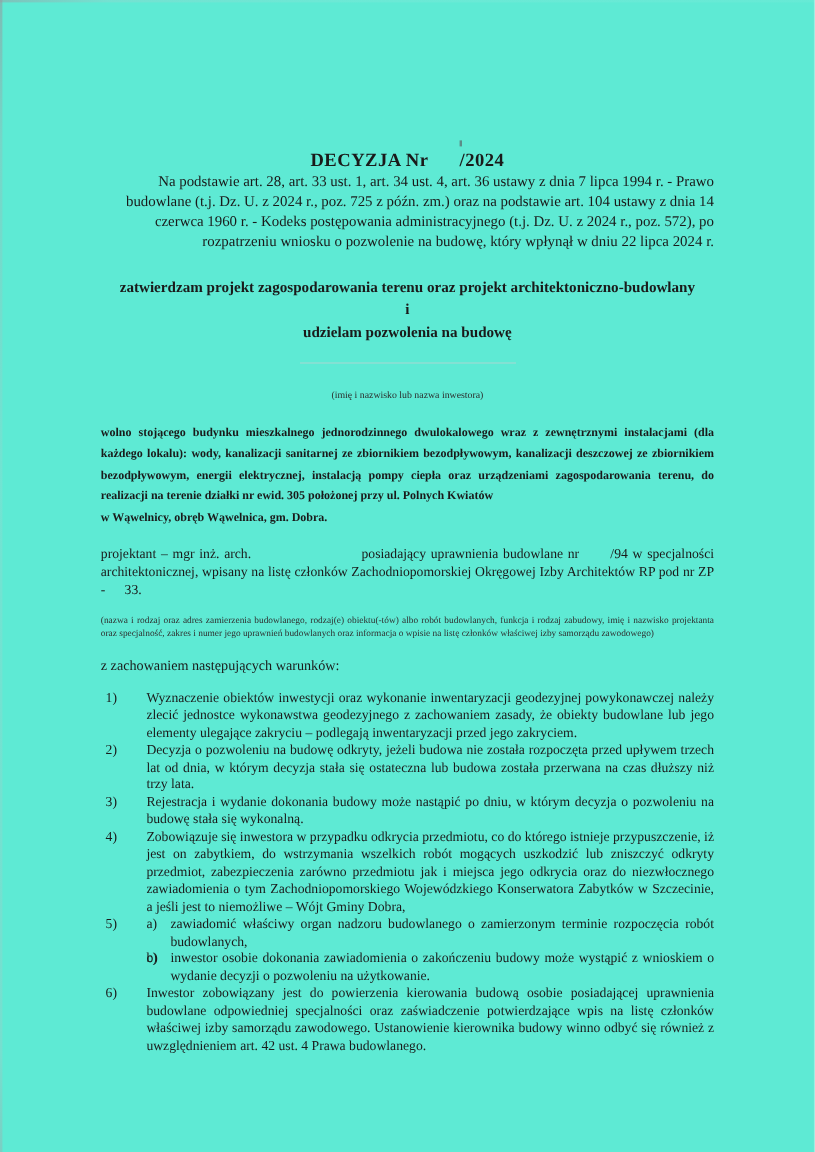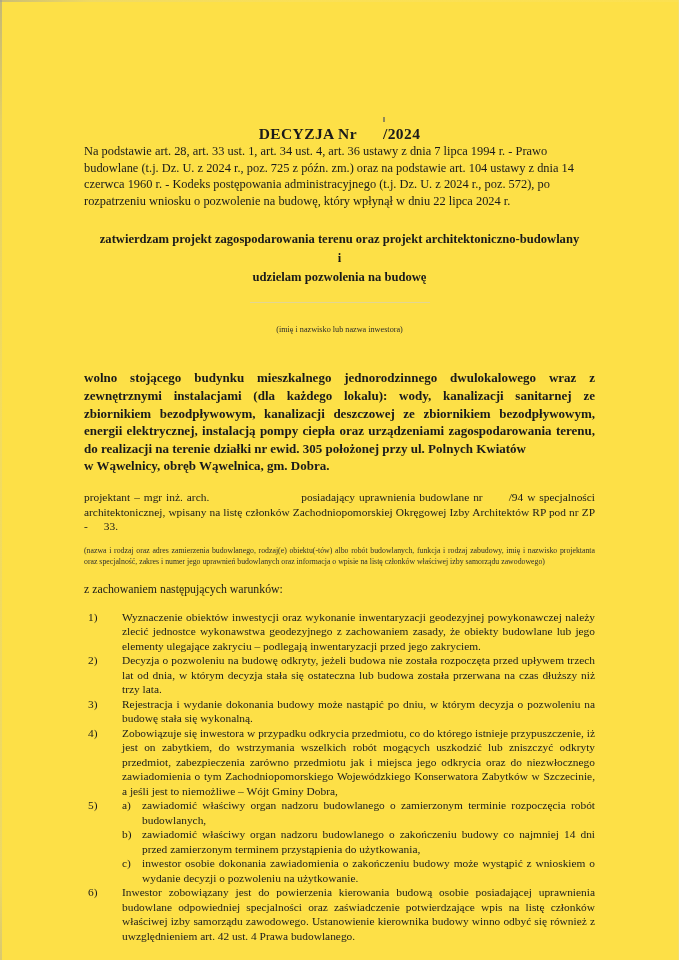--- a/index.html
+++ b/index.html
@@ -5,21 +5,21 @@
 <style>
   html, body {
     margin: 0;
     padding: 0;
     background: #ffffff;
   }
   .page {
     position: relative;
     width: 679px;
     height: 960px;
-    background: #fde047;
+    background: #5eead4;
     overflow: hidden;
     font-family: "Liberation Serif", "DejaVu Serif", serif;
     color: #1a1a1a;
     box-sizing: border-box;
   }
   
   .scan-edge-left {
     position: absolute;
     left: 0; top: 0;
     width: 2px; height: 960px;
@@ -73,21 +73,21 @@
     width: 2px;
     height: 5px;
     background: rgba(90,90,95,0.65);
   }
 
   
   p.para {
     font-size: 12.4px;
     line-height: 16.6px;
     margin: 0;
-    text-align: left;
+    text-align: right;
   }
   .para-basis {
     margin-top: 17px;
   }
 
   .bold-center {
     text-align: center;
     font-weight: bold;
     font-size: 12.6px;
     line-height: 18px;
@@ -111,23 +111,23 @@
     top: 16px;
     left: 50%;
     transform: translateX(-50%);
     width: 180px;
     height: 1px;
     background: rgba(205,205,210,0.55);
   }
 
   
   .desc-bold {
-    margin-top: 34px;
+    margin-top: 17px;
     font-weight: bold;
-    font-size: 13px;
+    font-size: 10px;
     line-height: 17.6px;
     text-align: justify;
     text-justify: inter-word;
   }
   .desc-bold .lastline { display: block; }
 
   
   .projektant {
     margin-top: 15px;
     font-size: 11.4px;
@@ -255,21 +255,21 @@
           <span class="itemtext">Rejestracja i wydanie dokonania budowy może nastąpić po dniu, w którym decyzja o pozwoleniu na budowę stała się wykonalną.</span>
         </li>
         <li>
           <span class="marker">4)</span>
           <span class="itemtext">Zobowiązuje się inwestora w przypadku odkrycia przedmiotu, co do którego istnieje przypuszczenie, iż jest on zabytkiem, do wstrzymania wszelkich robót mogących uszkodzić lub zniszczyć odkryty przedmiot, zabezpieczenia zarówno przedmiotu jak i miejsca jego odkrycia oraz do niezwłocznego zawiadomienia o tym Zachodniopomorskiego Wojewódzkiego Konserwatora Zabytków w Szczecinie, a jeśli jest to niemożliwe – Wójt Gminy Dobra,</span>
         </li>
         <li>
           <span class="marker">5)</span>
           <ol class="subitems">
             <li><span class="submarker">a)</span><span>zawiadomić właściwy organ nadzoru budowlanego o zamierzonym terminie rozpoczęcia robót budowlanych,</span></li>
-            <li><span class="submarker">b)</span><span>zawiadomić właściwy organ nadzoru budowlanego o zakończeniu budowy co najmniej 14 dni przed zamierzonym terminem przystąpienia do użytkowania,</span></li>
+            <li><span class="submarker">b)</span></li>
             <li><span class="submarker">c)</span><span>inwestor osobie dokonania zawiadomienia o zakończeniu budowy może wystąpić z wnioskiem o wydanie decyzji o pozwoleniu na użytkowanie.</span></li>
           </ol>
         </li>
         <li>
           <span class="marker">6)</span>
           <span class="itemtext">Inwestor zobowiązany jest do powierzenia kierowania budową osobie posiadającej uprawnienia budowlane odpowiedniej specjalności oraz zaświadczenie potwierdzające wpis na listę członków właściwej izby samorządu zawodowego. Ustanowienie kierownika budowy winno odbyć się również z uwzględnieniem art. 42 ust. 4 Prawa budowlanego.</span>
         </li>
       </ol>
 
   </div>

